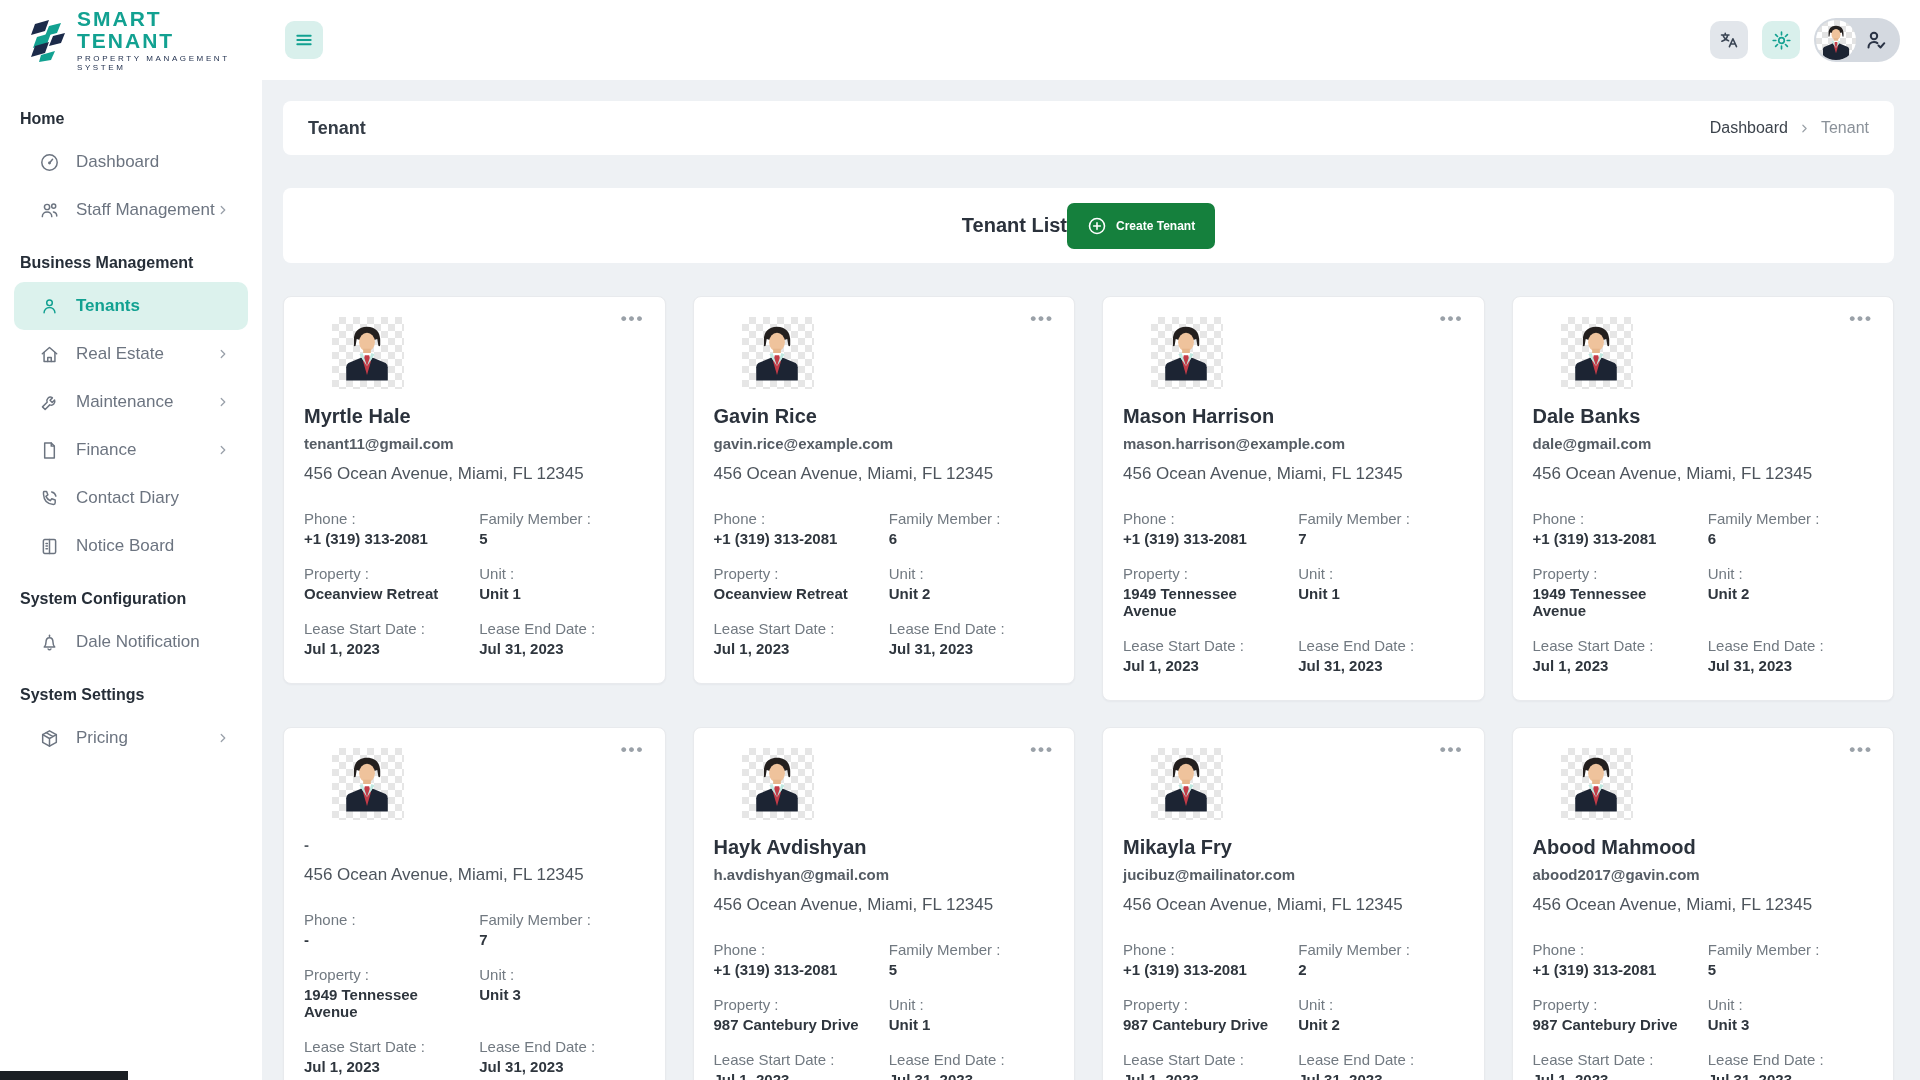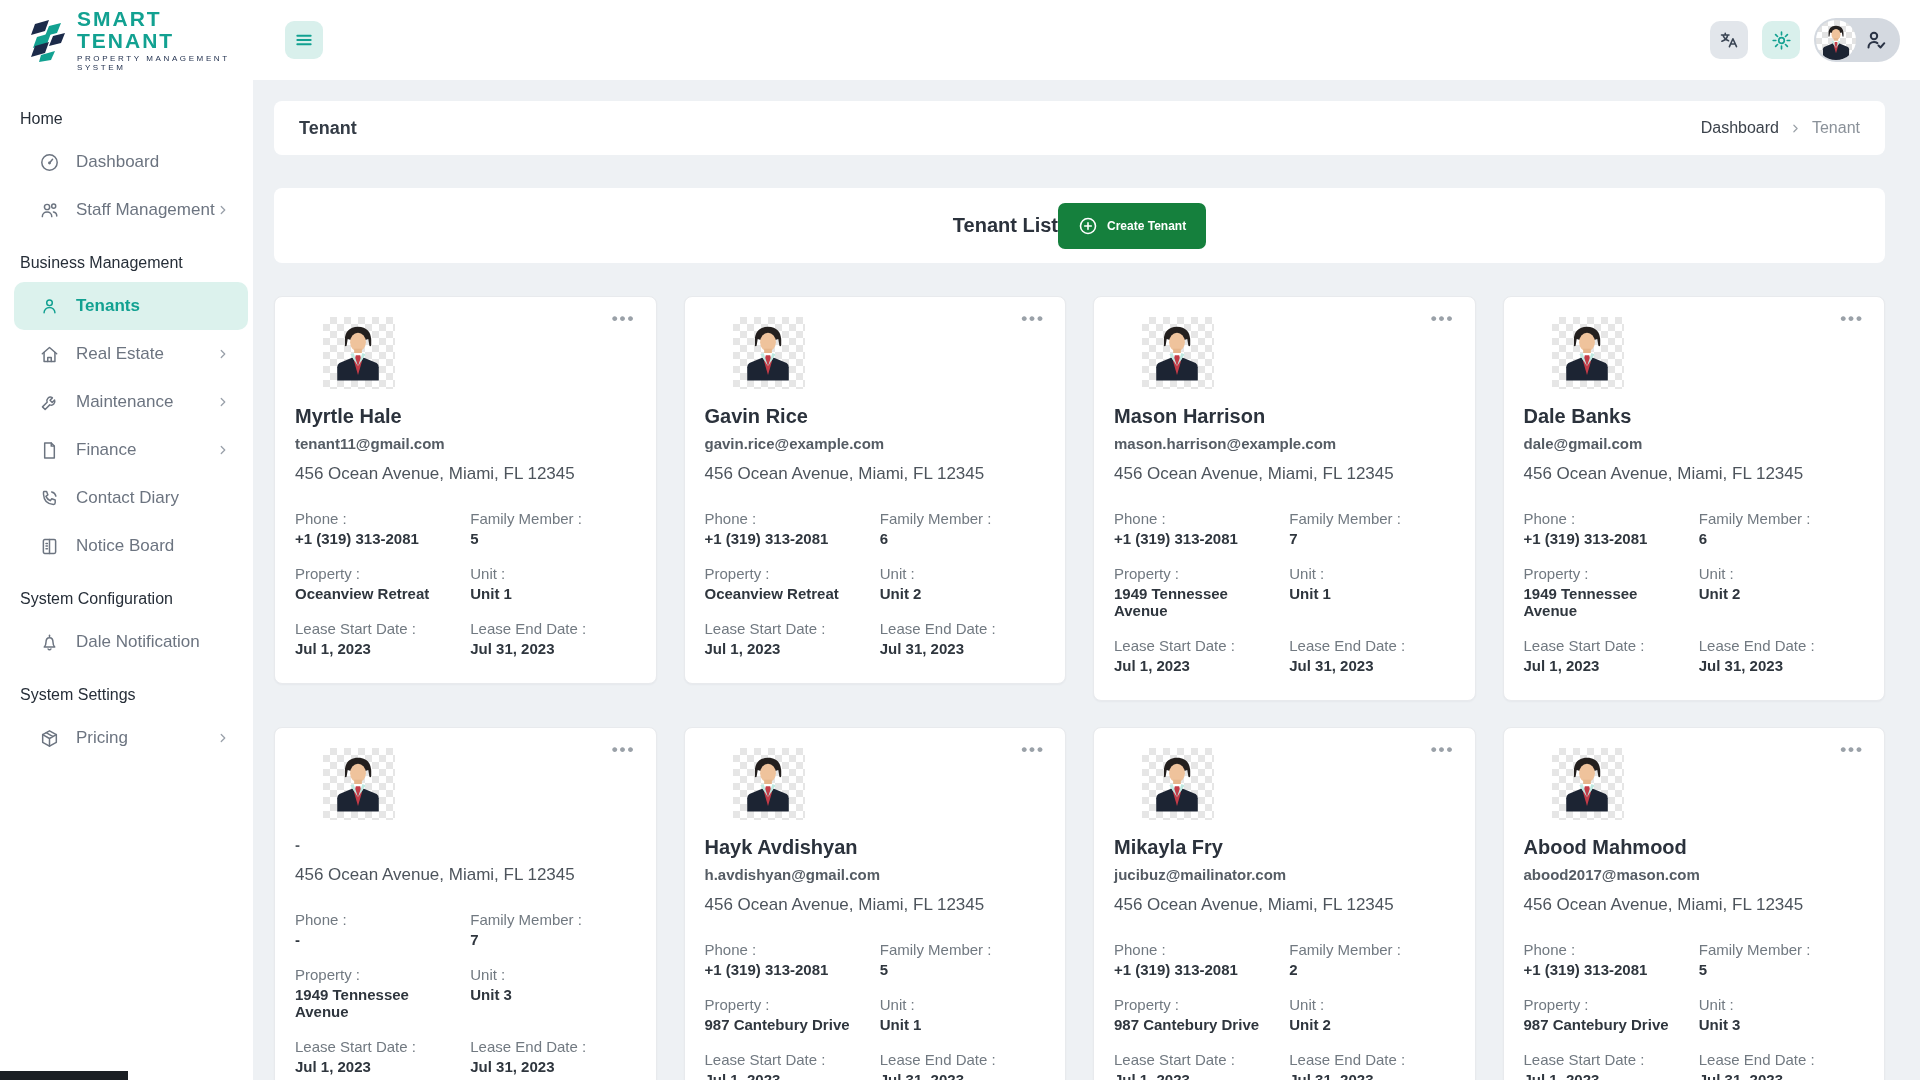--- a/index.html
+++ b/index.html
@@ -15,31 +15,31 @@
   .hamburger-btn { width:38px; height:38px; border-radius:9px; background:#d9f0ec; border:none; display:flex; align-items:center; justify-content:center; margin-left:23px; cursor:pointer; color:#12a191; }
   .header-right { margin-left:auto; display:flex; align-items:center; gap:14px; padding-right:20px; }
   .hdr-sq-btn { width:38px; height:38px; border-radius:10px; border:none; display:flex; align-items:center; justify-content:center; cursor:pointer; }
   .btn-gray { background:#e2e6eb; color:#3a4554; }
   .btn-teal { background:#d9f0ec; color:#12a191; }
   .profile-pill { height:44px; border-radius:22px; background:#d4d9e0; display:flex; align-items:center; gap:8px; padding:2px 12px 2px 2px; cursor:pointer; border:none; }
   .avatar-circle { width:40px; height:40px; border-radius:50%; overflow:hidden; background:repeating-conic-gradient(#e3e3e3 0% 25%, #ffffff 0% 50%) 0 0/12px 12px; flex:0 0 auto; }
 
   
   .sidebar { position:fixed; top:80px; left:0; width:262px; height:1000px; background:#ffffff; padding:10px 0 20px 0; overflow:hidden; }
-  .side-section-title { font-size:16px; font-weight:normal; color:#262e38; padding:20px 20px 10px 20px; }
+  .side-section-title { font-size:16px; font-weight:bold; color:#262e38; padding:20px 20px 10px 20px; }
   .side-item { display:flex; align-items:center; height:48px; padding:0 18px 0 24px; color:#6c7480; cursor:pointer; border-radius:10px; margin:0 14px; }
   .side-item .s-icon { width:22px; height:22px; display:flex; align-items:center; justify-content:center; margin-right:16px; flex:0 0 auto; }
   .side-item .s-icon svg { width:21px; height:21px; }
   .side-item .s-label { font-size:17px; }
   .side-item .s-chev { margin-left:auto; color:#9aa1aa; display:flex; }
   .side-item.active { background:#dcf2ed; color:#12a191; }
   .side-item.active .s-label { font-weight:bold; }
 
   
-  .main { position:fixed; top:80px; left:253px; width:1658px; height:1000px; background:#eef1f4; padding:21px 26px 0 21px; overflow:hidden; }
+  .main { position:fixed; top:80px; left:262px; width:1658px; height:1000px; background:#eef1f4; padding:21px 26px 0 21px; overflow:hidden; }
   .bar { background:#ffffff; border-radius:8px; }
   .page-bar { height:54px; display:flex; align-items:center; justify-content:space-between; padding:0 25px; }
   .page-title { font-size:18px; font-weight:bold; color:#343c46; }
   .breadcrumb { display:flex; align-items:center; gap:10px; font-size:16px; }
   .bc-link { color:#3c434c; cursor:pointer; }
   .bc-sep { color:#9aa1a8; display:flex; }
   .bc-current { color:#8a9199; }
   .list-bar { margin-top:33px; height:75px; display:flex; align-items:center; justify-content:center; padding:0 25px; }
   .list-title { font-size:20px; font-weight:bold; color:#2b323c; }
   .create-btn { background:#15803d; color:#ffffff; border:none; border-radius:7px; height:46px; padding:0 20px; font-size:12px; font-weight:bold; display:flex; align-items:center; gap:9px; cursor:pointer; font-family:"Liberation Sans",sans-serif; }
@@ -640,21 +640,21 @@
         <ellipse cx="32" cy="23" rx="7.2" ry="8.6" fill="#efc39c"></ellipse>
         <rect x="28.5" y="29" width="7" height="7" fill="#e6b68c"></rect>
         <path d="M32 35 L15 42 Q13 43 13 46 L13 58 L51 58 L51 46 Q51 43 49 42 Z" fill="#1c2433"></path>
         <polygon points="25,34 32,45 39,34 36,33 28,33" fill="#ffffff"></polygon>
         <polygon points="30,35 34,35 35.5,41 32,53 28.5,41" fill="#c43b47"></polygon>
         <polygon points="25,34 28,33 32,45" fill="#bfe8e0"></polygon>
         <polygon points="39,34 36,33 32,45" fill="#bfe8e0"></polygon>
       </svg>
     </div>
     <div class="t-name">Abood Mahmood</div>
-    <div class="t-email">abood2017@mason.com</div>
+    <div class="t-email">abood2017@gavin.com</div>
     <div class="t-address">456 Ocean Avenue, Miami, FL 12345</div>
     <div class="detail-grid">
       <div>
         <div class="d-label">Phone :</div>
         <div class="d-value">+1 (319) 313-2081</div>
       </div>
       <div>
         <div class="d-label">Family Member :</div>
         <div class="d-value">5</div>
       </div>

